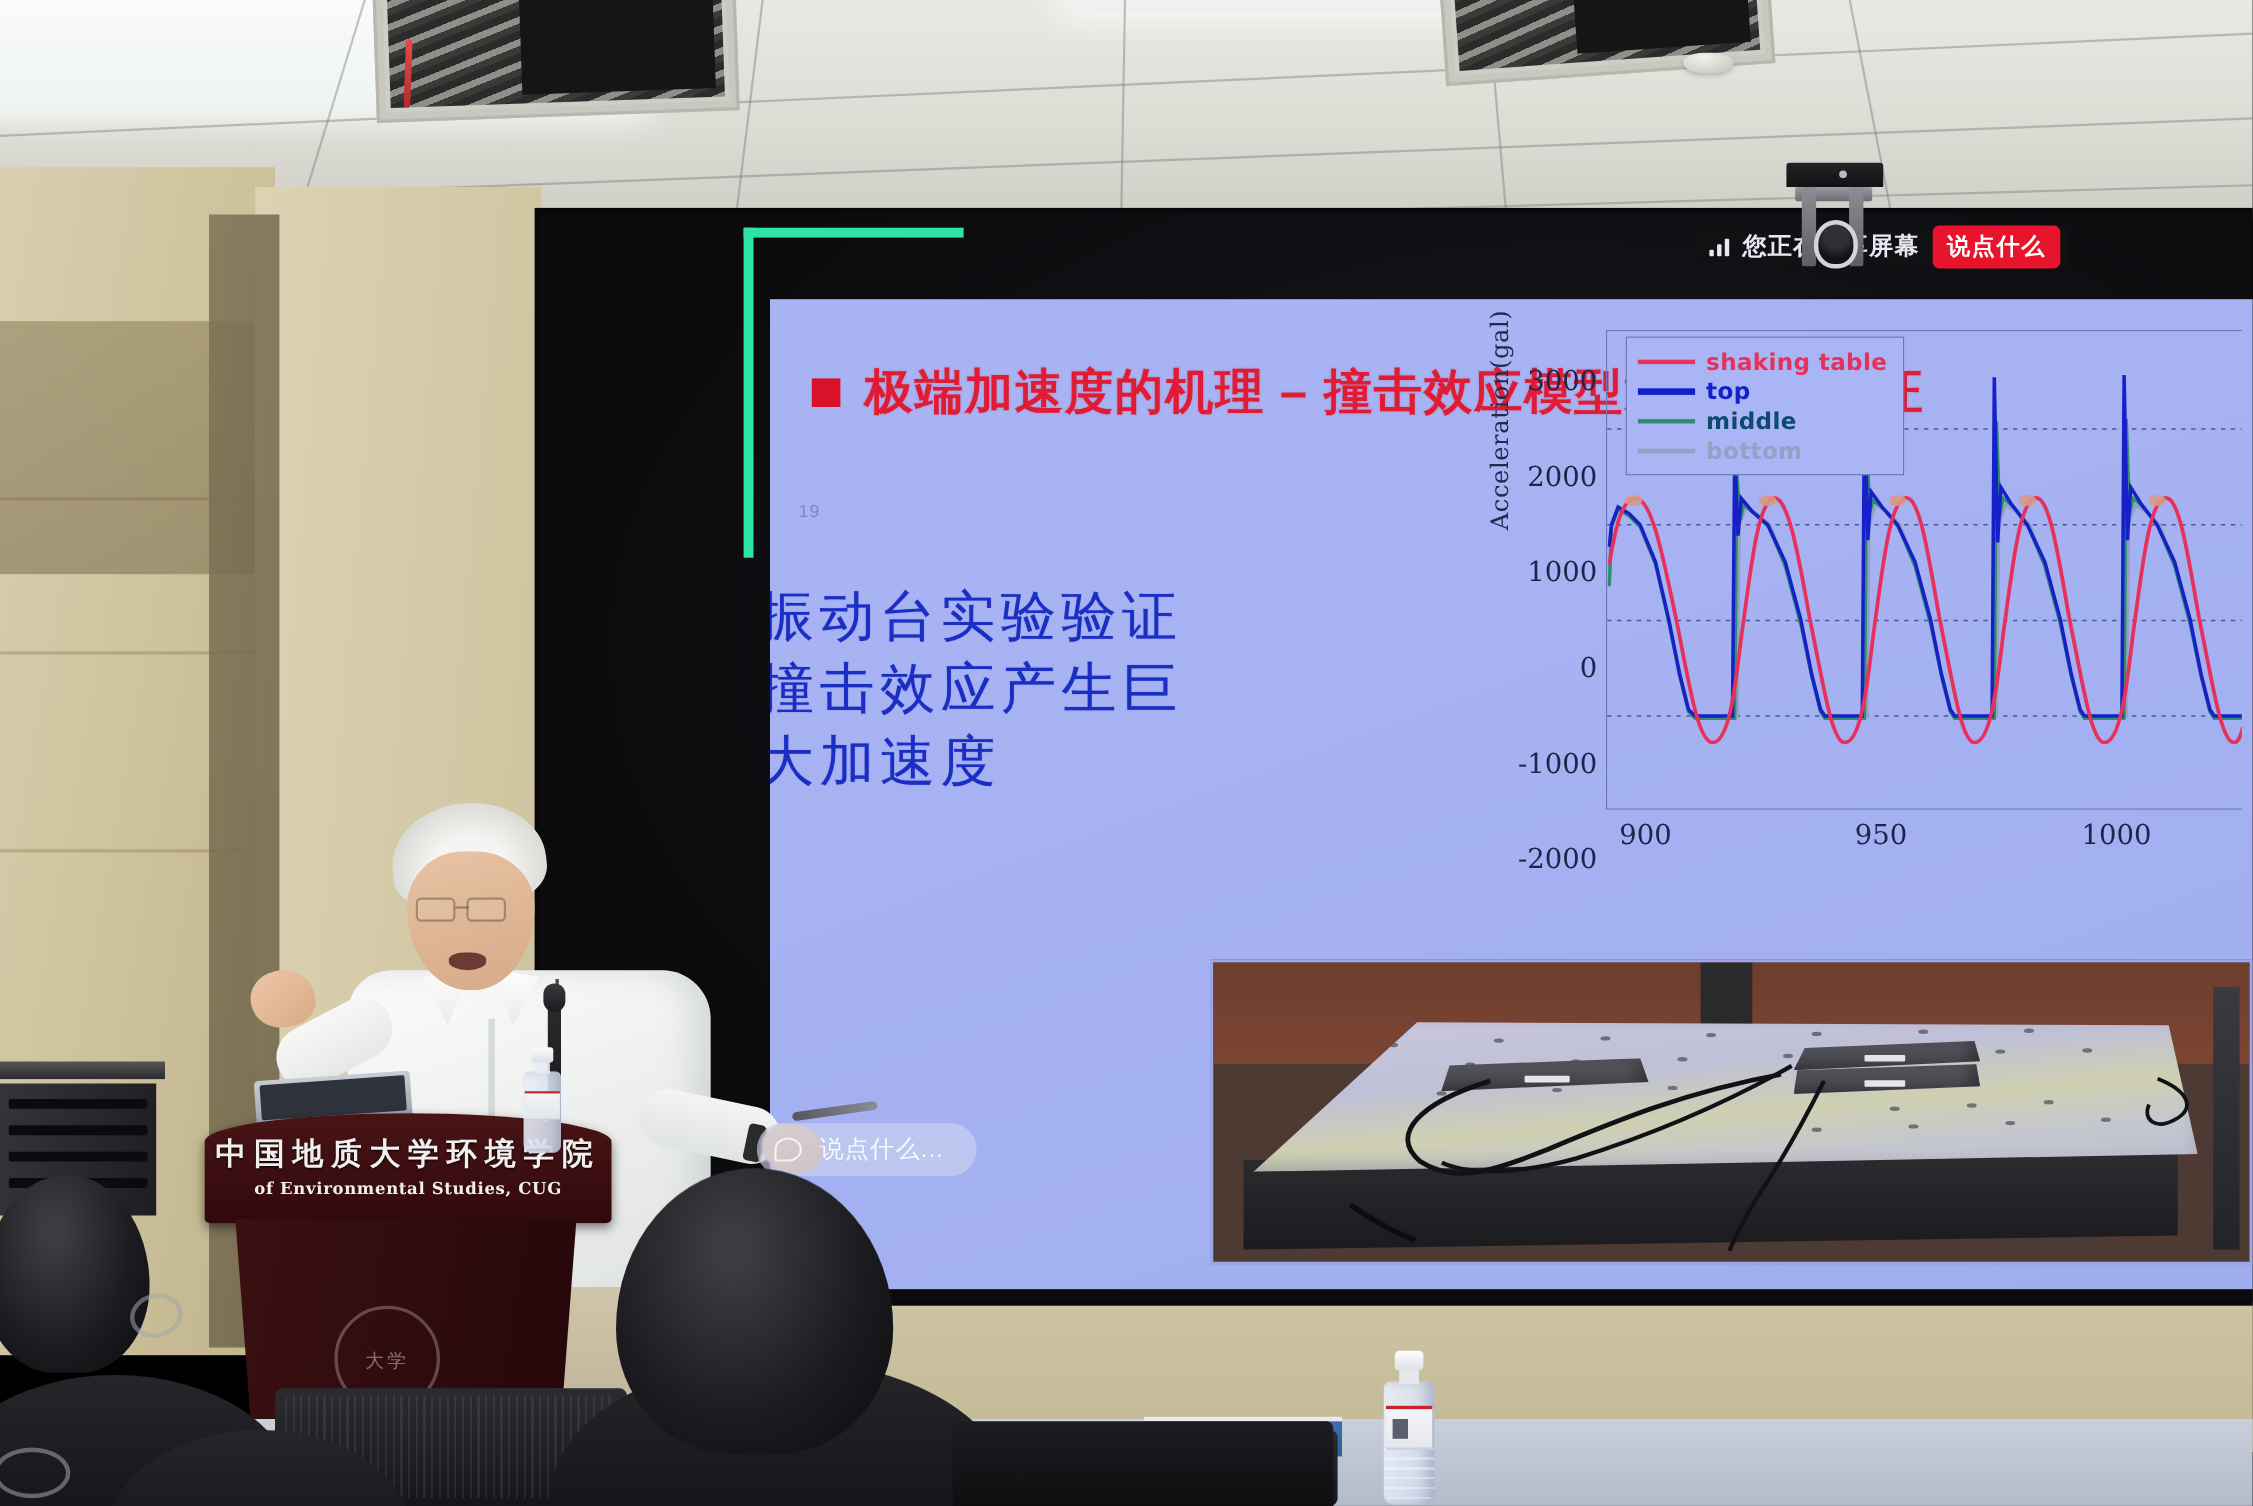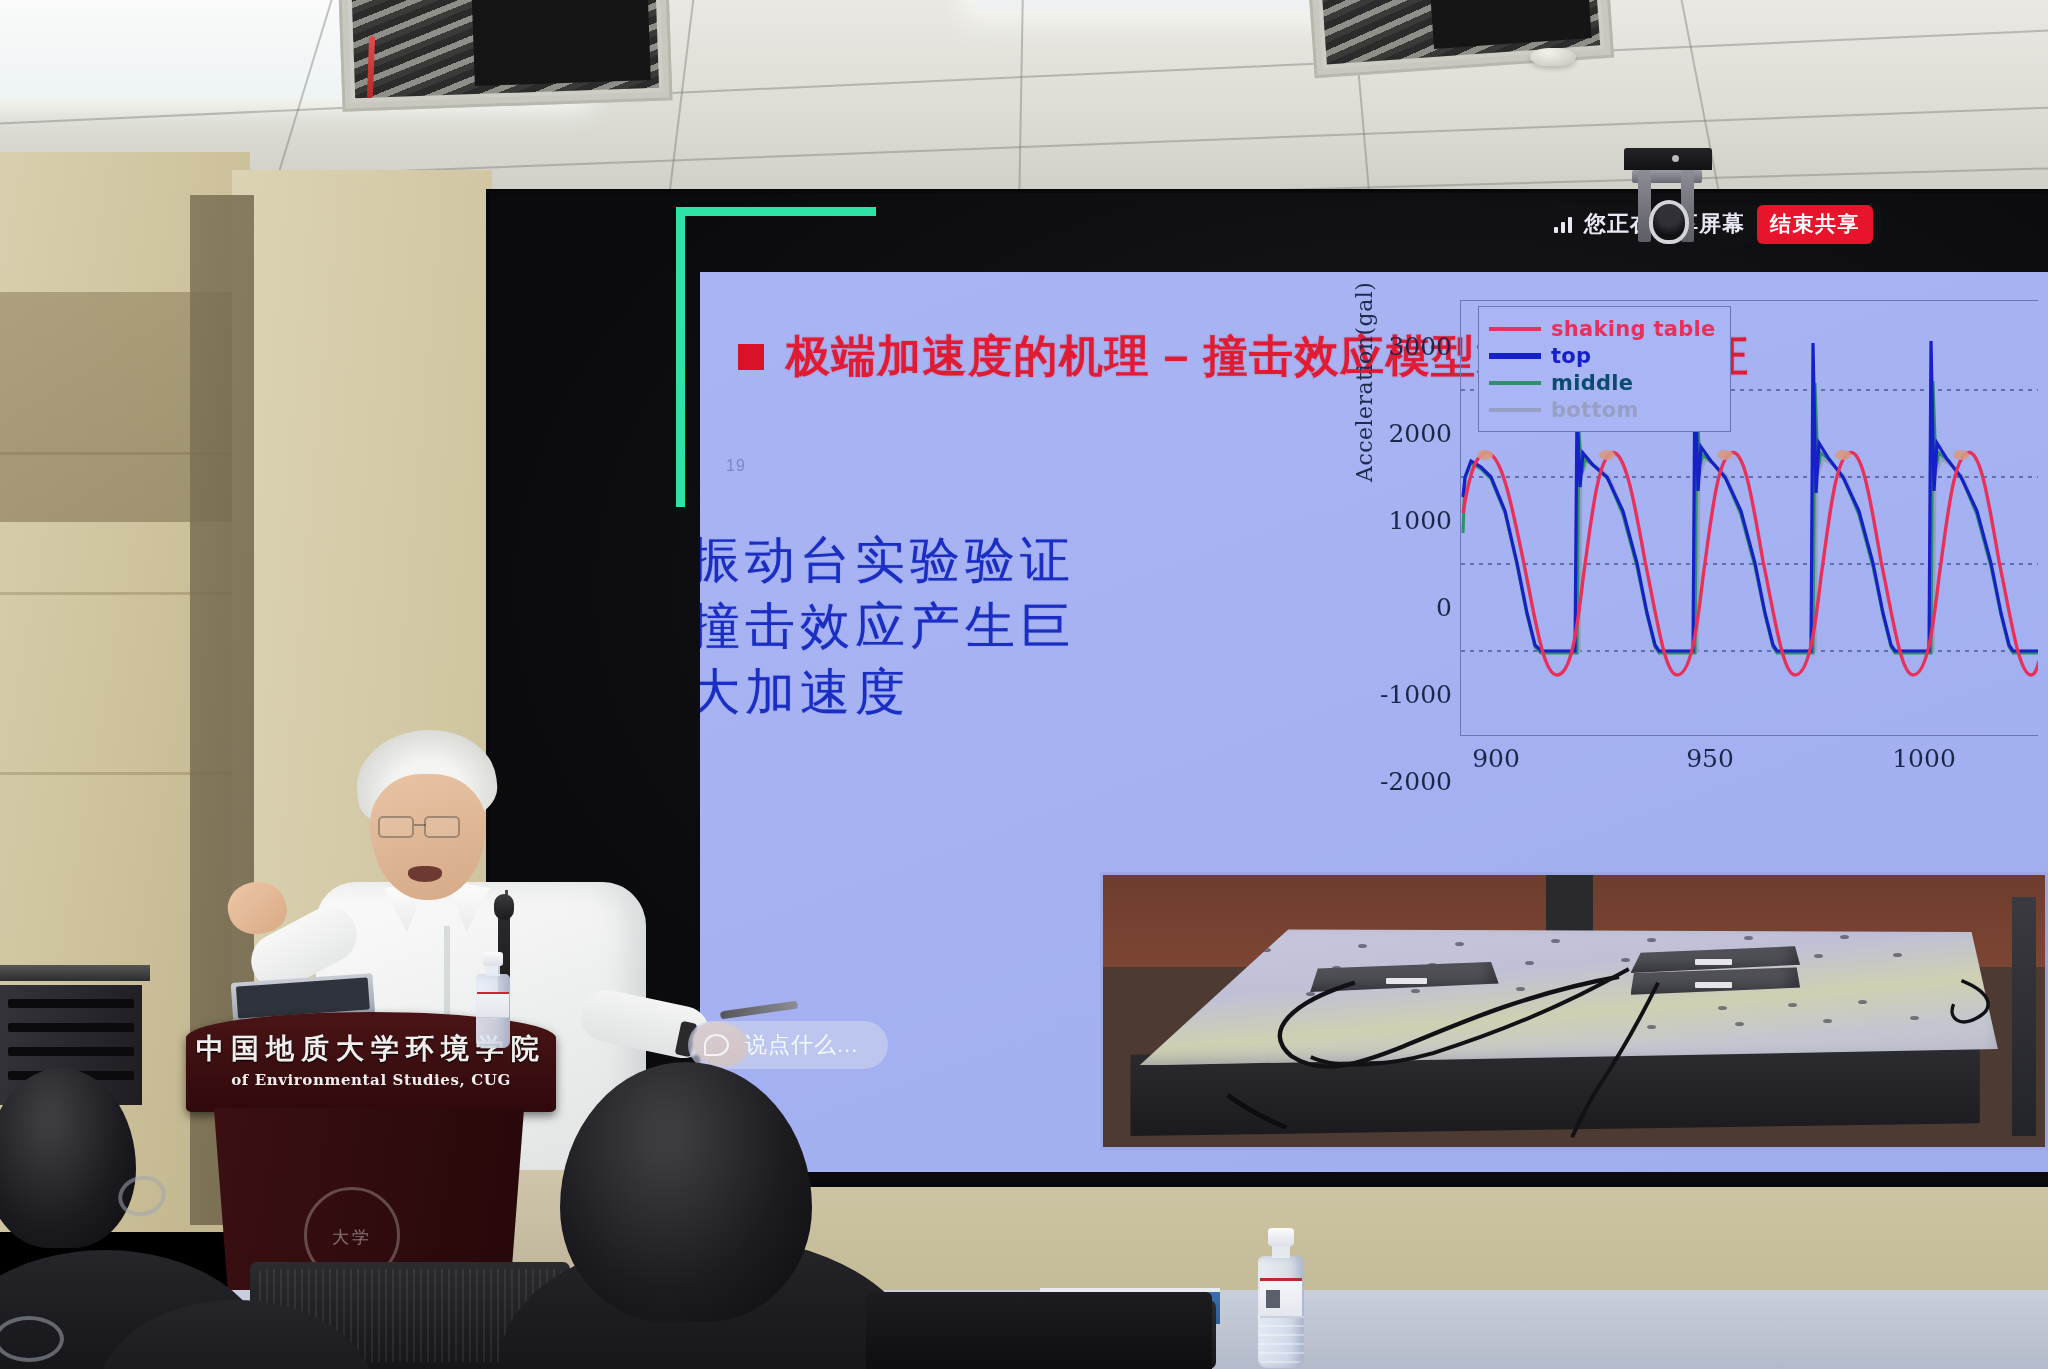--- a/index.html
+++ b/index.html
@@ -748,21 +748,21 @@
   <div class="gb h1"></div>
   <div class="gb v2"></div>
 
   <div class="share-bar">
     <span class="signal-icon">
       <i></i>
         <i></i>
         <i></i>
     </span>
     <span class="share-text">您正在共享屏幕</span>
-    <button class="stop-share-btn">结束共享</button>
+    <button class="stop-share-btn">说点什么</button>
   </div>
 
   <div class="ptz">
     <div class="ptz-mount">
       <div class="ptz-mount-dot"></div>
     </div>
     <div class="ptz-bar"></div>
     <div class="ptz-yoke-l"></div>
     <div class="ptz-yoke-r"></div>
     <div class="ptz-lens"></div>

